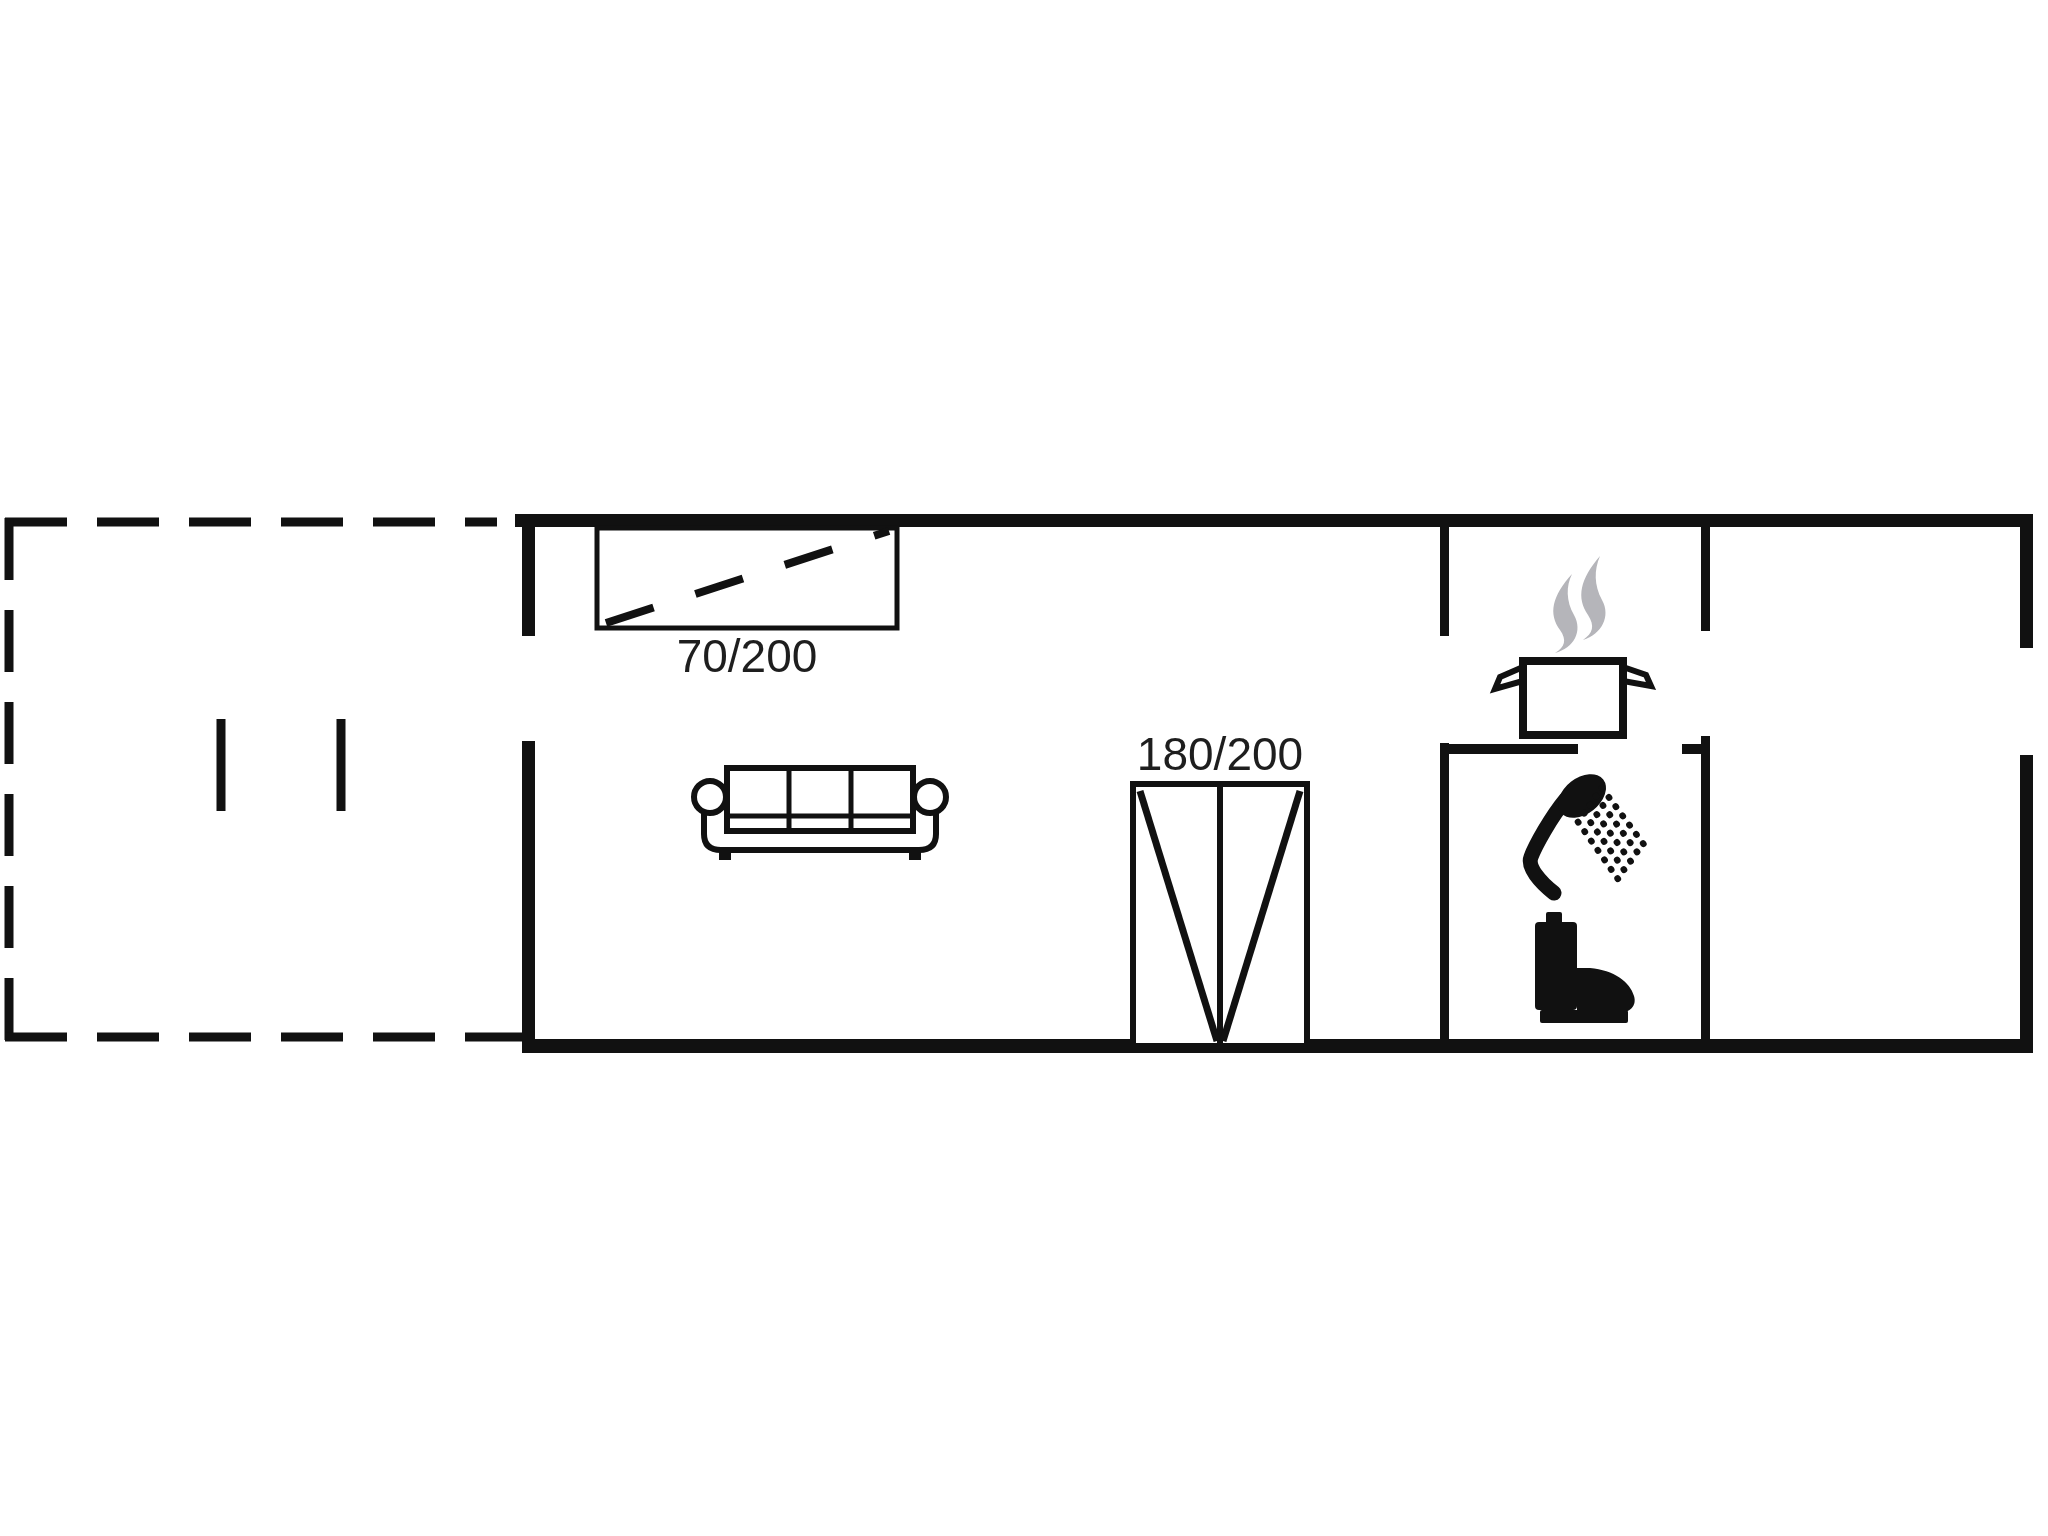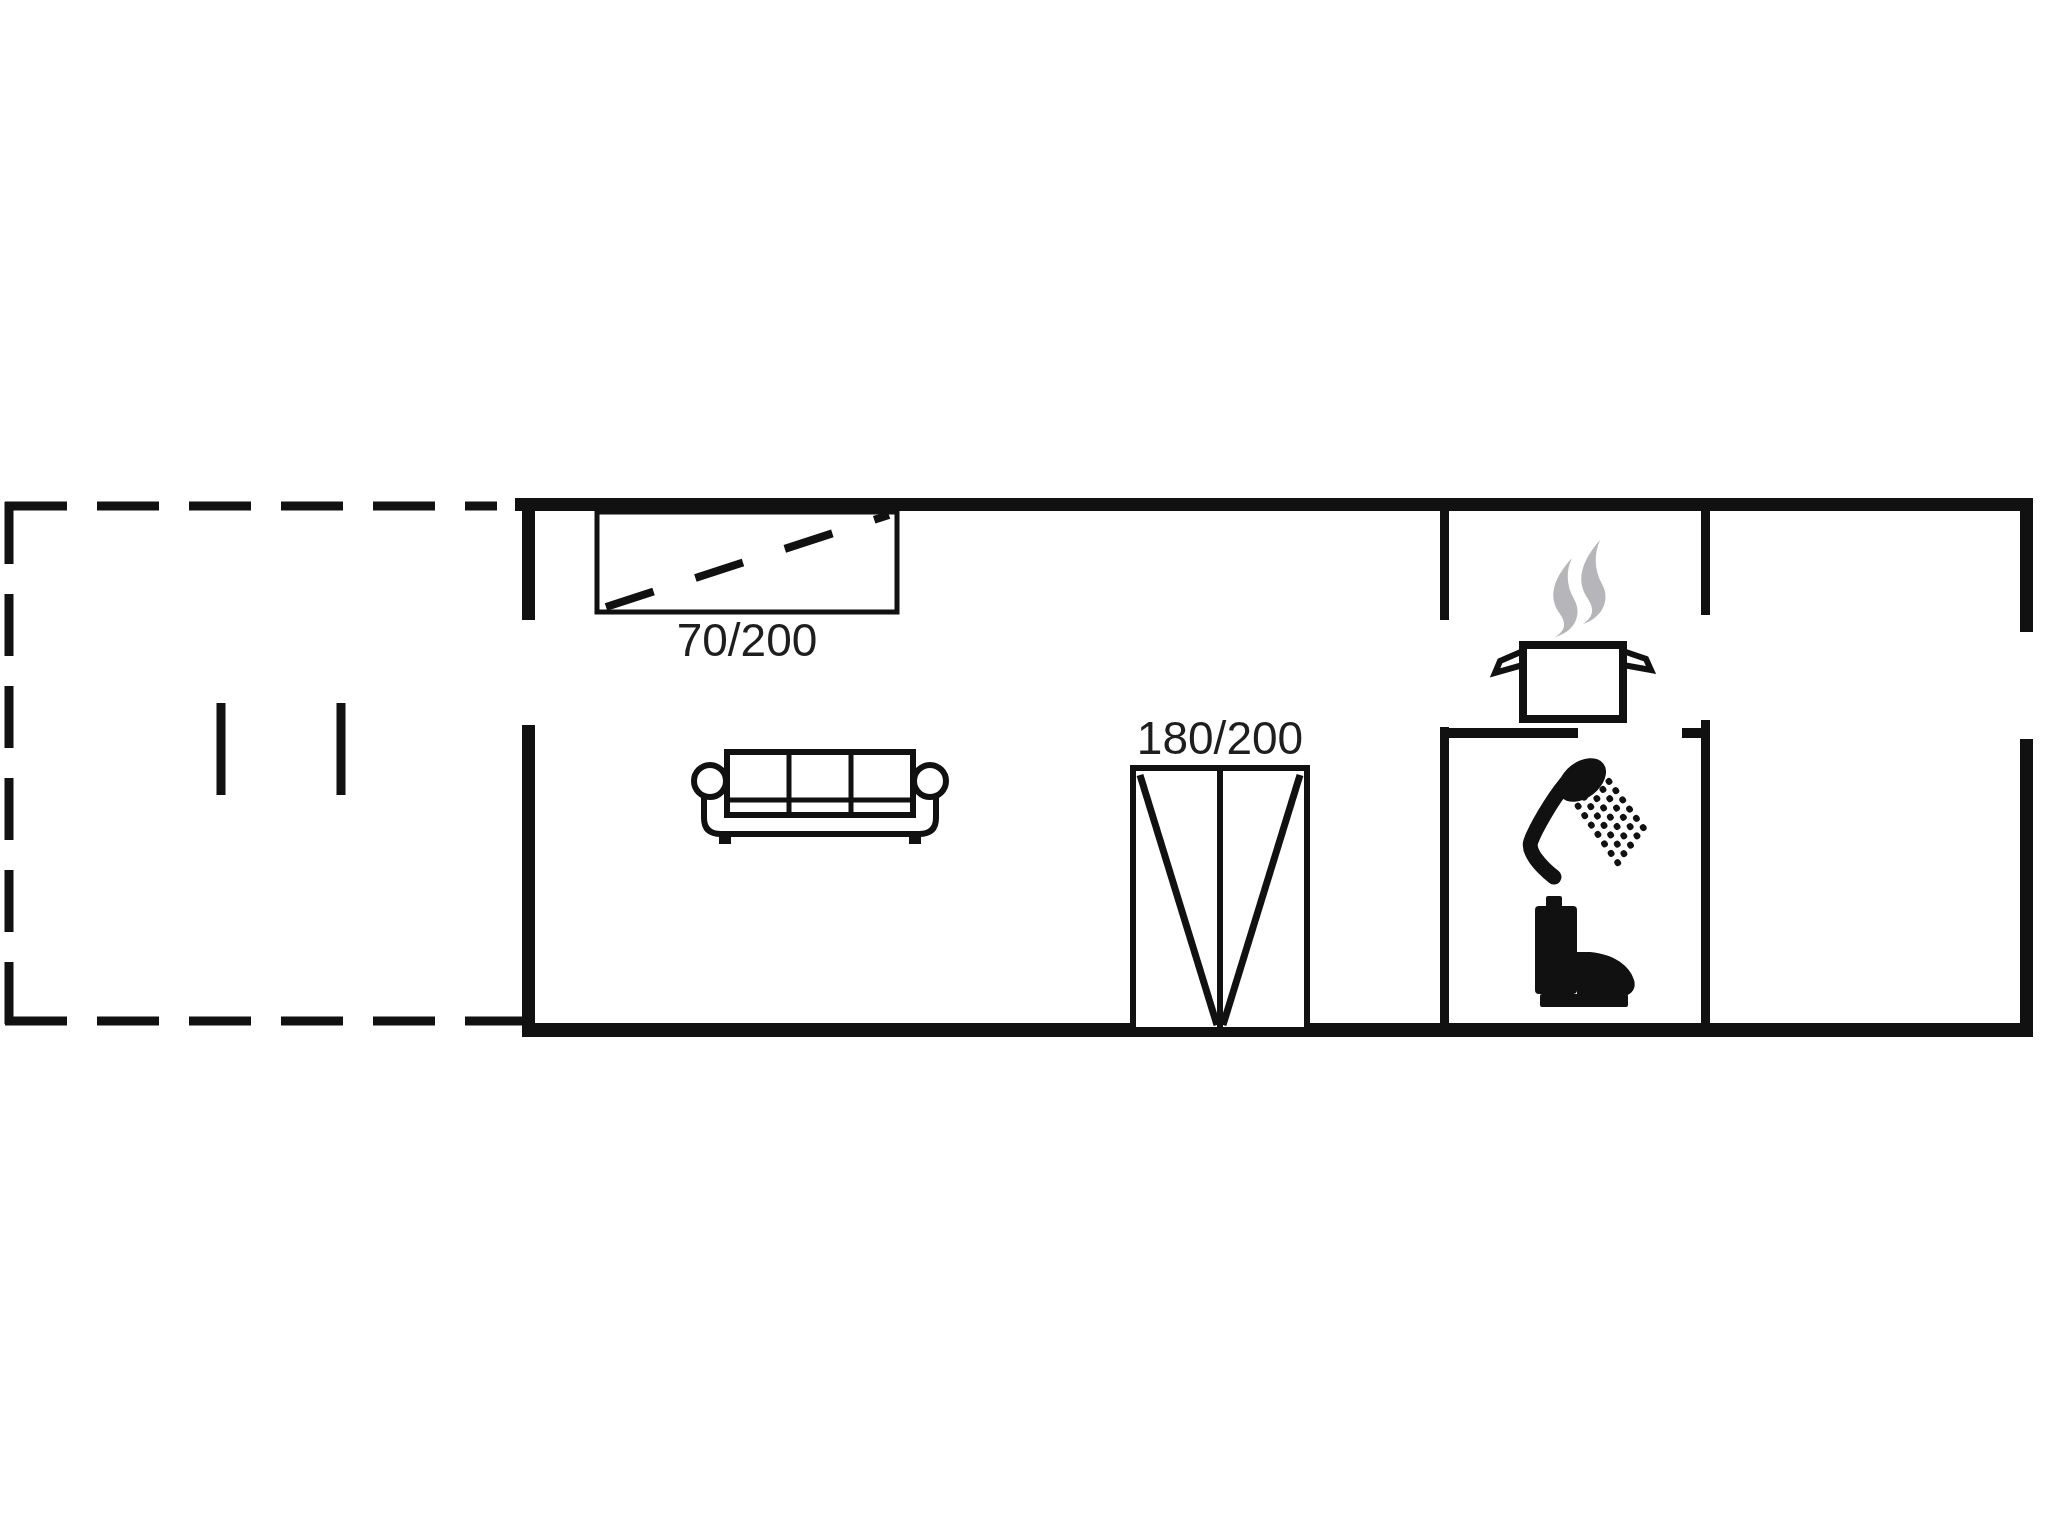--- a/index.html
+++ b/index.html
@@ -7,20 +7,21 @@
     padding: 0;
     background: var(--color-background, #ffffff);
   }
   .canvas {
     position: relative;
     width: 2048px;
     height: 1156px;
     background: var(--color-background, #ffffff);
     overflow: hidden;
     font-family: "Liberation Sans", sans-serif;
+    margin-top: 16px;
   }
   svg { display: block; }
   .wall   { fill: var(--color-wall, #111111); stroke: none; }
   .ln     { stroke: var(--color-wall, #111111); fill: none; }
   .dashln { stroke: var(--color-wall, #111111); fill: none;
             stroke-dasharray: 62 30; stroke-width: 9; }
   .furn   { stroke: var(--color-furniture_stroke, #111111);
             fill: #ffffff; }
   .solid  { fill: var(--color-furniture_stroke, #111111); stroke: none; }
   .steam  { fill: var(--color-steam, #b5b5ba); stroke: none; }

